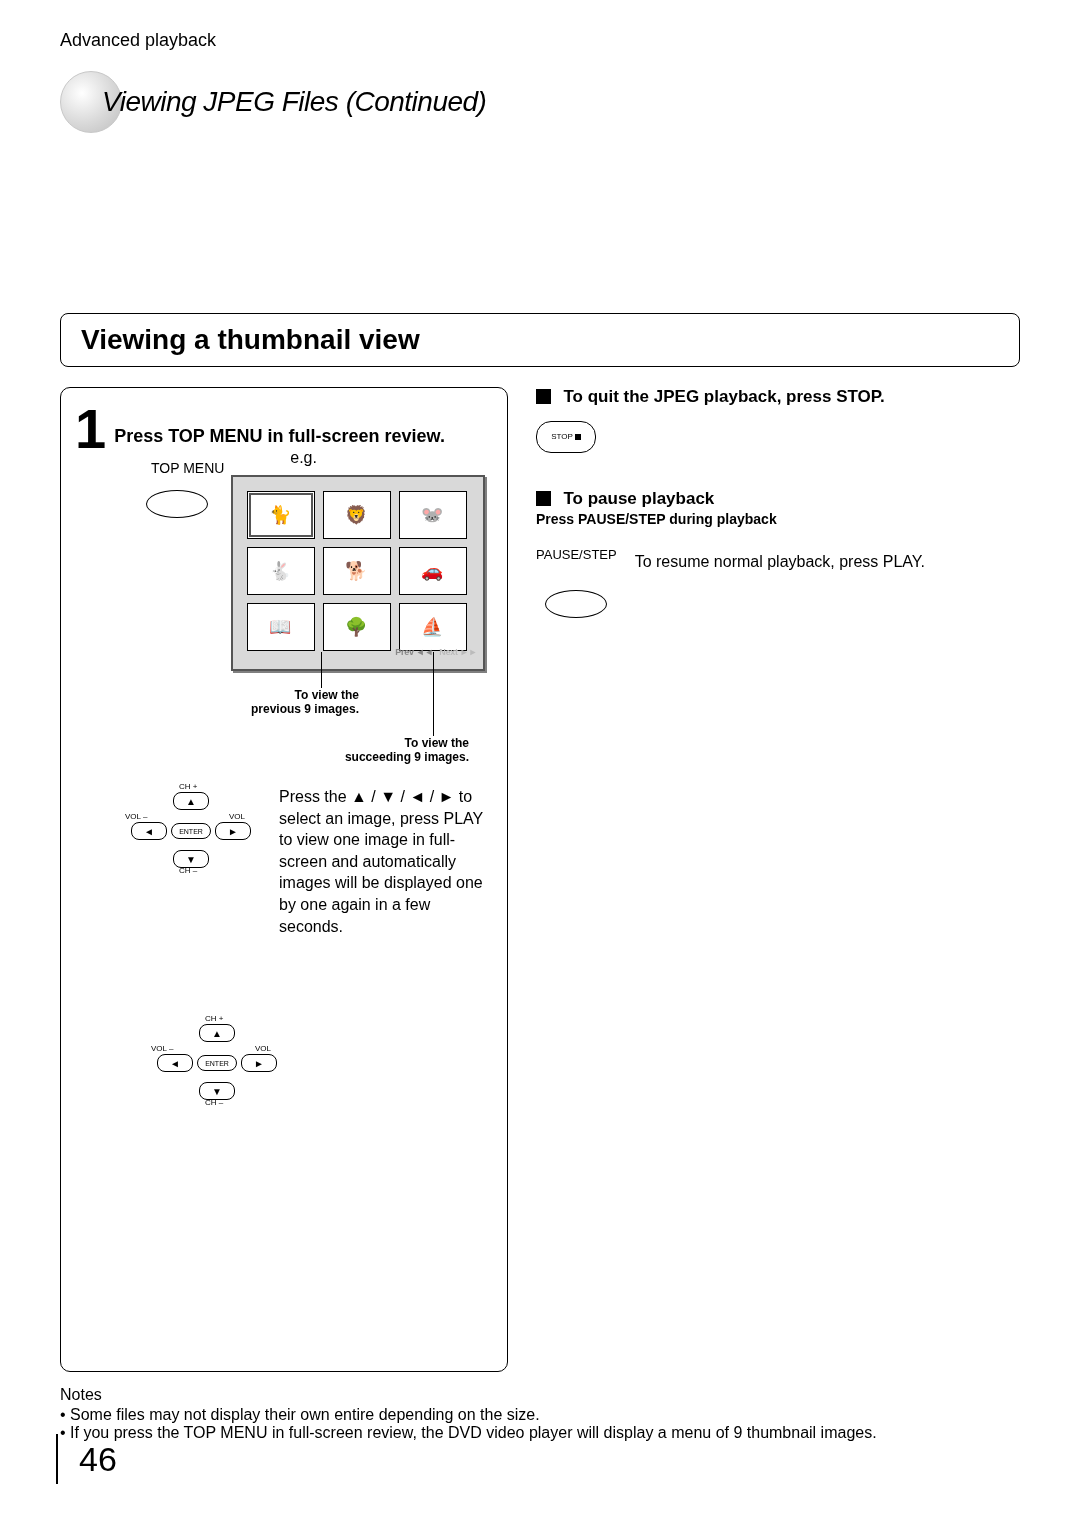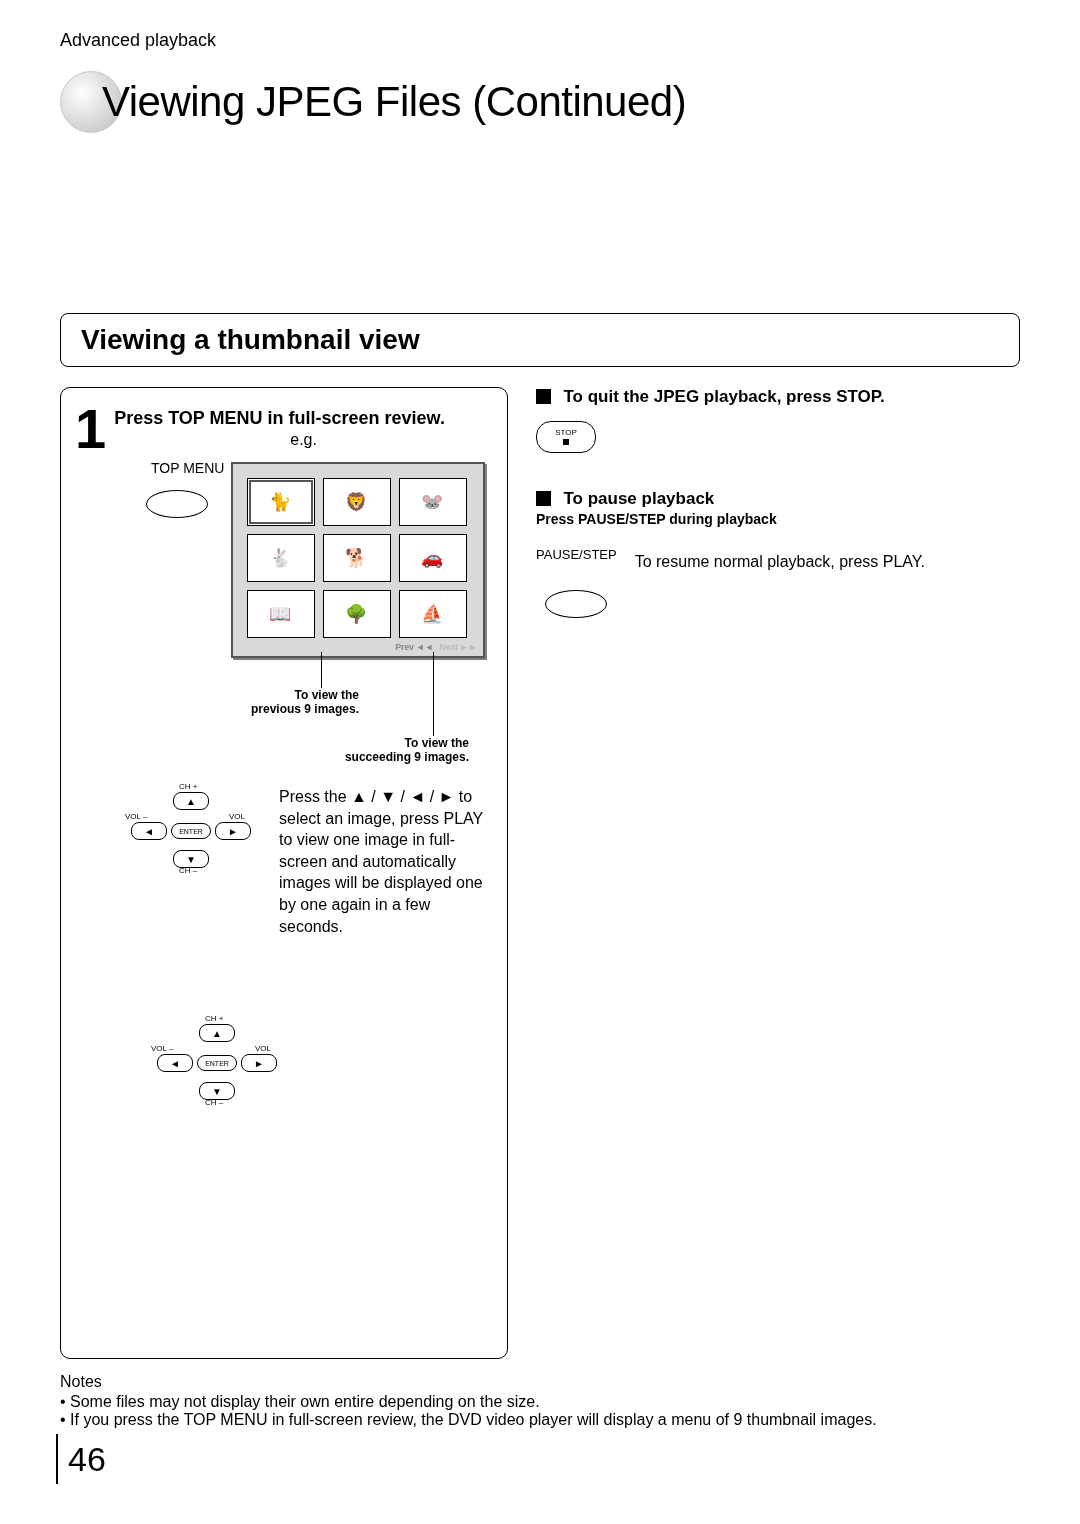--- a/index.html
+++ b/index.html
@@ -28,23 +28,24 @@
   }
   .bullet-circle {
     width: 60px;
     height: 60px;
     border-radius: 50%;
     background: radial-gradient(circle at 35% 35%, #fff, #d9d9d9 55%, #bdbdbd);
     margin-right: -20px;
     border: 1px solid #c8c8c8;
   }
   .page-title {
-    font-size: 42px;
+    font-size: 28px;
     font-weight: 400;
     letter-spacing: -0.5px;
+    font-style: italic;
   }
   .sub-heading-box {
     border: 1px solid #000;
     border-radius: 8px;
     padding: 10px 20px;
     margin-top: 180px;
     font-size: 28px;
     font-weight: 700;
   }
   .two-col {
@@ -70,21 +71,21 @@
   .big-one {
     font-size: 56px;
     font-weight: 700;
     line-height: 0.9;
     margin-right: 8px;
     font-family: Arial, sans-serif;
   }
   .step-title {
     font-size: 18px;
     font-weight: 700;
-    margin-top: 4px;
+    margin-top: 22px;
   }
   .eg-label {
     font-size: 16px;
     text-align: center;
     margin-top: 2px;
   }
   .topmenu-label {
     position: absolute;
     left: 90px;
     top: 72px;
@@ -130,21 +131,21 @@
   .thumb-cell.sel {
     outline: 2px solid #555;
     outline-offset: -4px;
   }
   .mini {
     font-size: 18px;
   }
   .prev-next-bar {
     position: absolute;
     right: 6px;
-    bottom: 4px;
+    bottom: 12px;
     font-size: 9px;
     color: #aaa;
     font-weight: 700;
     letter-spacing: -0.3px;
   }
   .pn-prev { color: #888; }
   .pn-next { color: #bbb; margin-left: 4px;}
   .prev-pointer {
     position: absolute;
     left: 260px;
@@ -256,21 +257,21 @@
   }
   
   .right-block { margin-bottom: 36px; }
   .stop-wrap {
     display:flex; align-items:flex-start; gap: 18px; margin-top: 8px;
   }
   .stop-btn {
     width: 58px; height: 30px;
     border: 1.5px solid #000;
     border-radius: 15px;
-    display:flex; flex-direction:column; align-items:center; justify-content:center;
+    display:flex; flex-direction:row; align-items:center; justify-content:center;
     font-size: 8px; line-height:1;
     gap:2px;
     position:relative;
     margin-top:6px;
   }
   .stop-square { width:6px; height:6px; background:#000; }
   .pause-label {
     font-size: 13px;
     margin-bottom: 4px;
     text-align:center;
@@ -283,21 +284,21 @@
     font-size: 16px;
   }
   .notes-block .nh { margin-bottom:2px;}
   .notes-block .nl { margin:0; }
   .page-num {
     position: absolute;
     left: 56px;
     bottom: 40px;
     font-size: 34px;
     border-left: 2px solid #000;
-    padding-left: 10px;
+    padding-left: 21px;
     height: 50px;
     line-height: 50px;
   }
 </style>
 </head>
 <body>
 
 <div class="page">
 
   <div class="section-header">Advanced playback</div>

